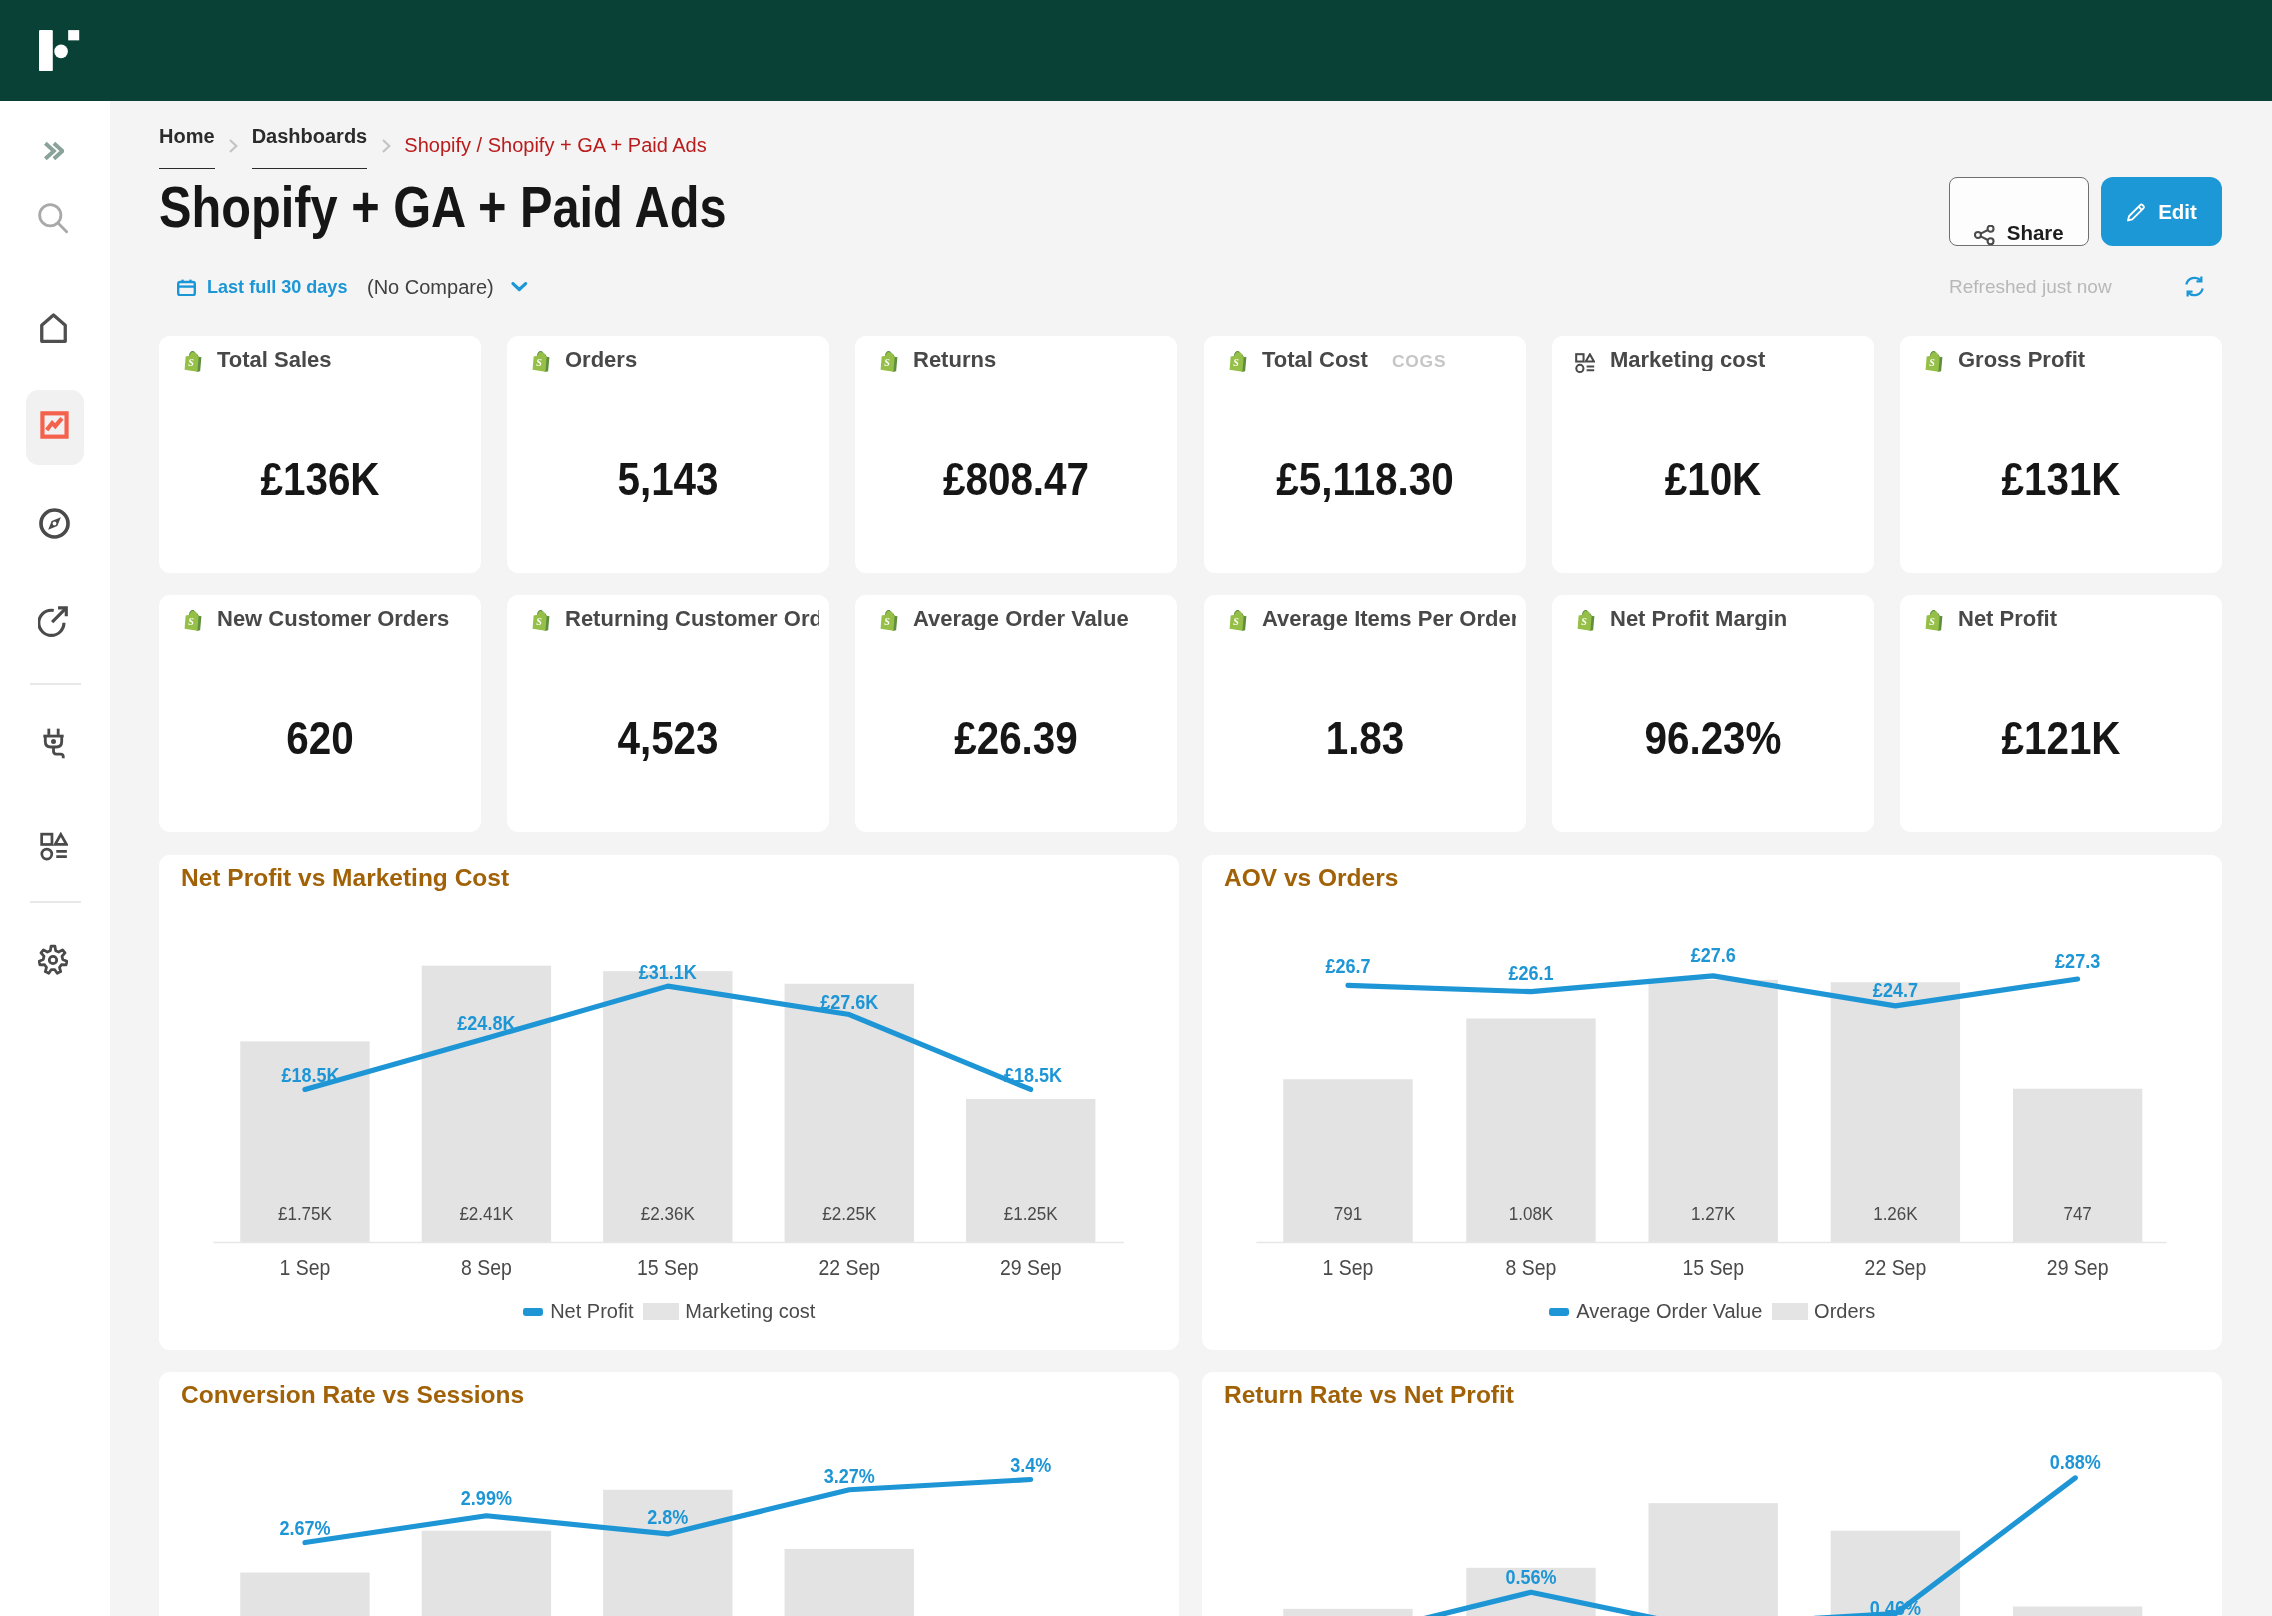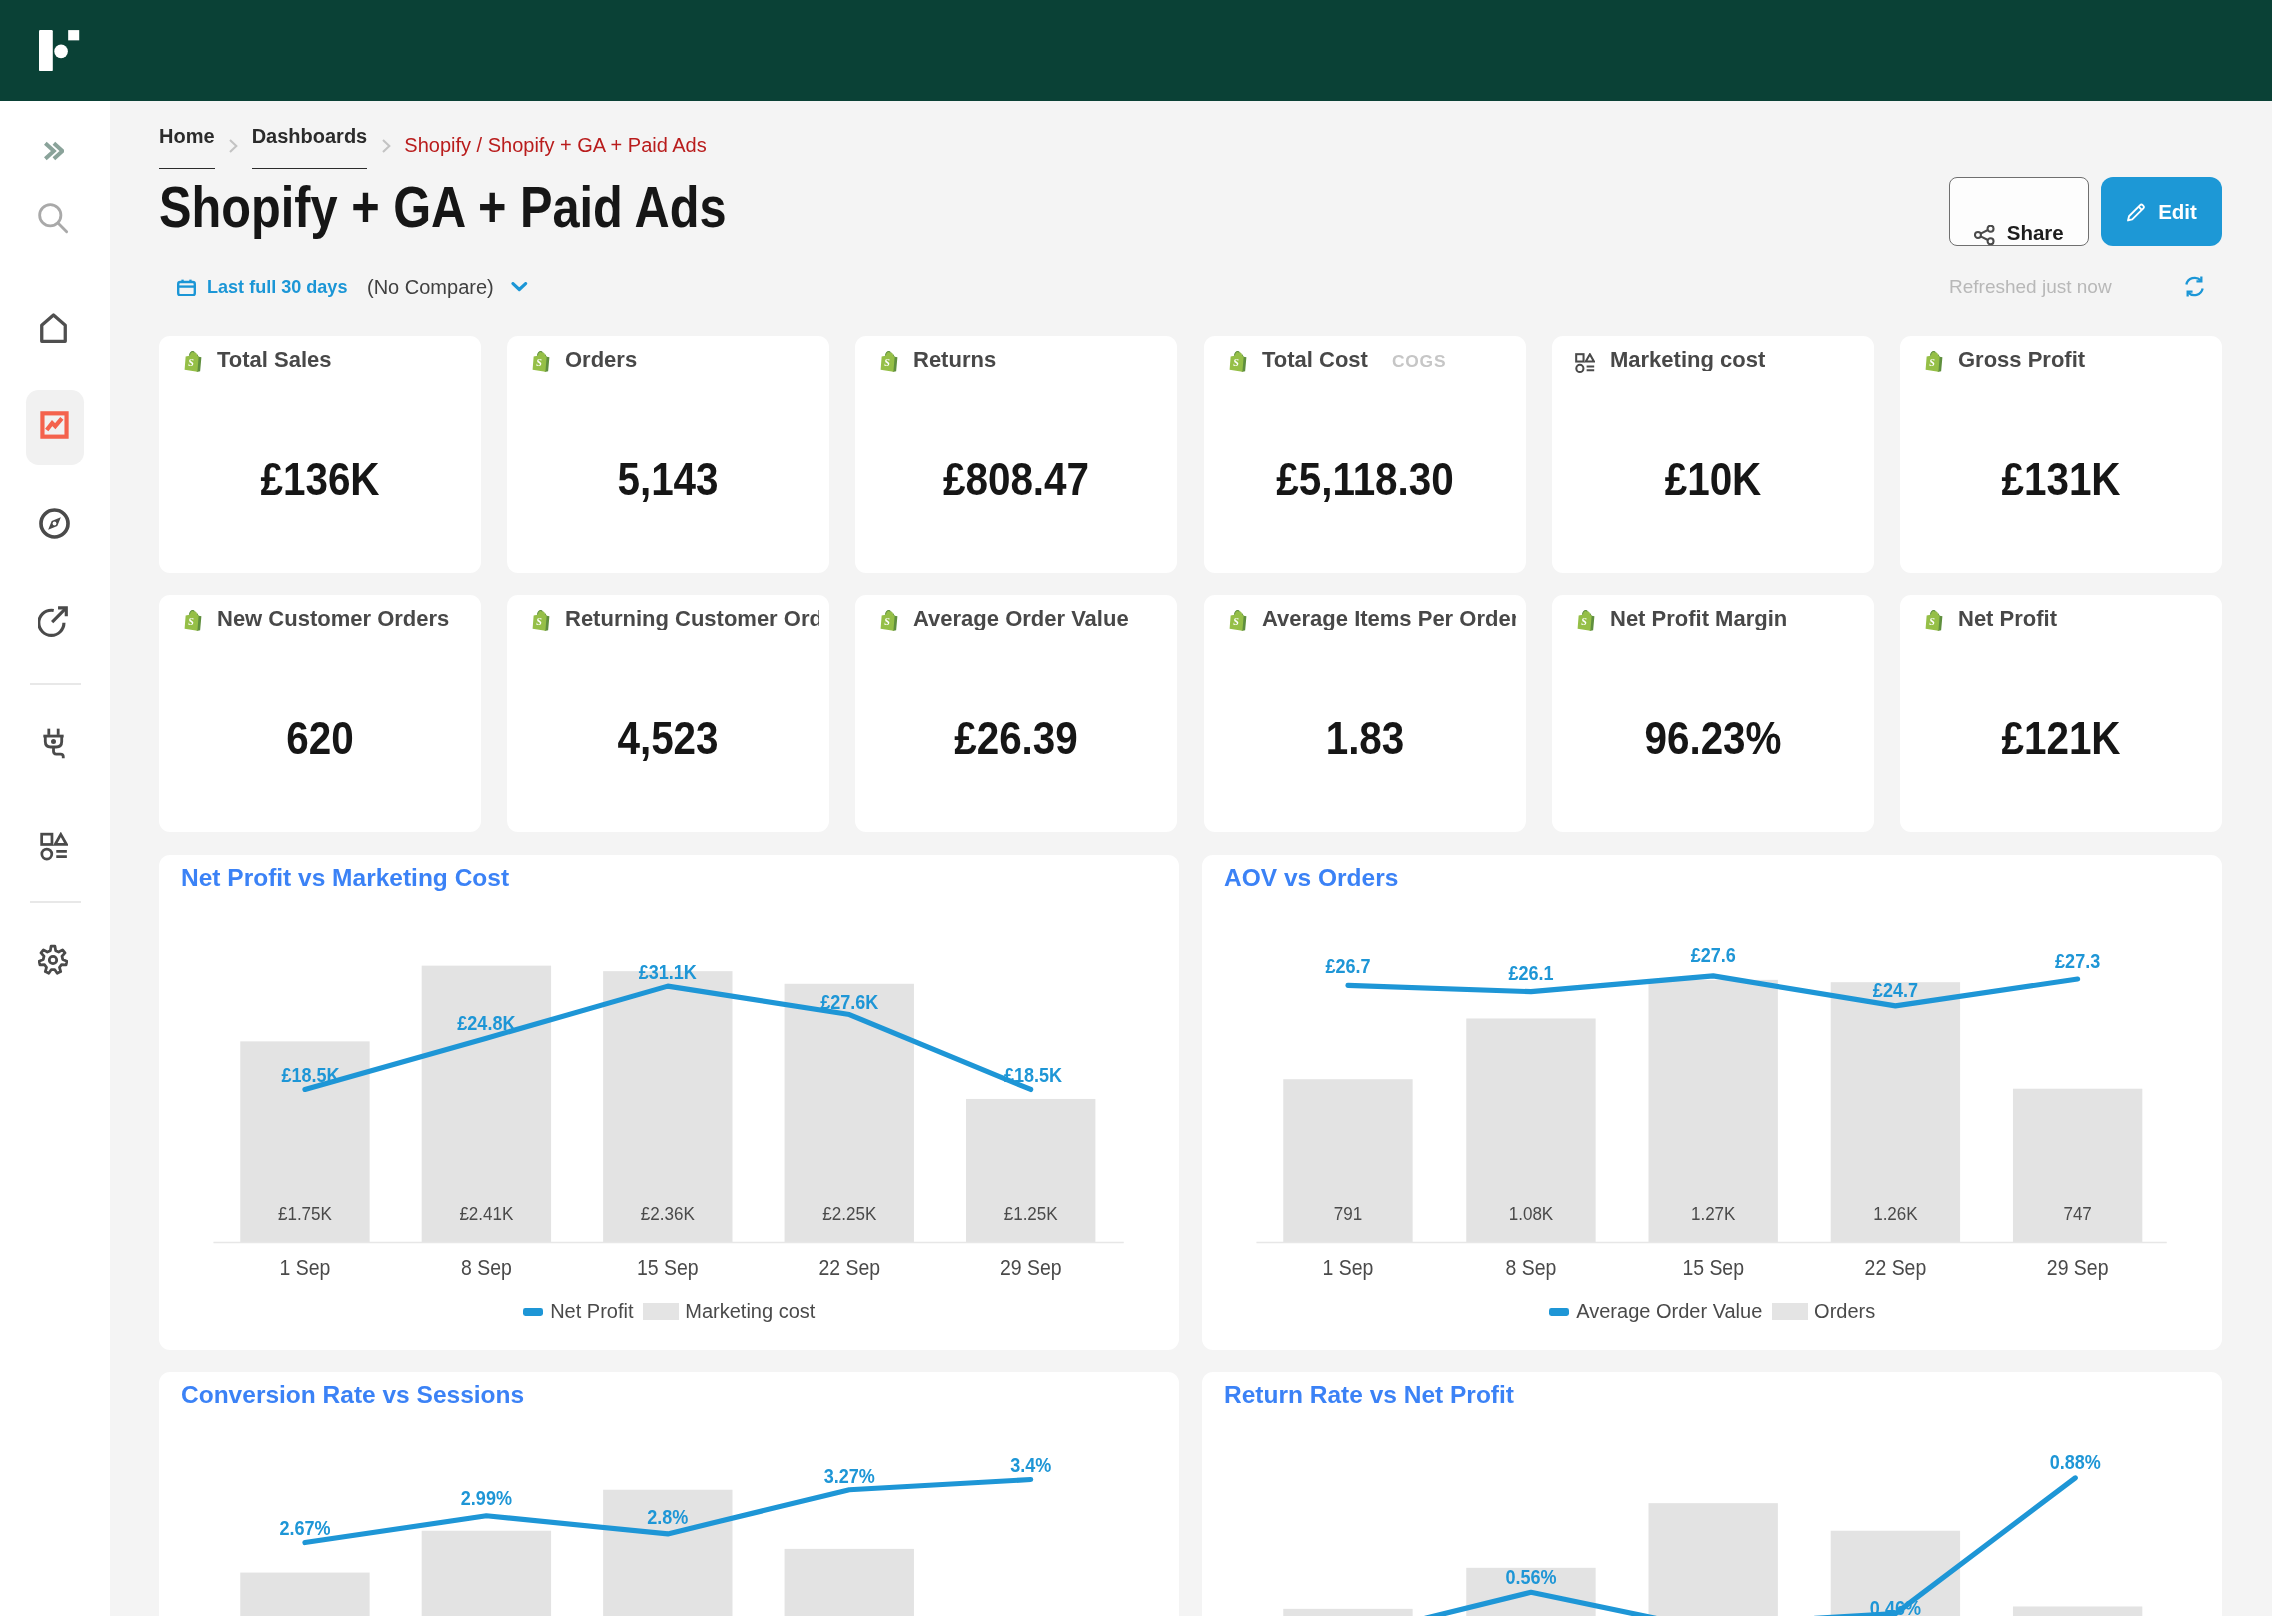--- a/index.html
+++ b/index.html
@@ -1,21 +1,21 @@
 <!DOCTYPE html>
 <html style="font-size:12.6px"><head><meta charset="utf-8">
 <style>
 *{margin:0;padding:0;box-sizing:border-box}
 html,body{width:2273px;height:1616px;background:#f4f4f4;font-family:"Liberation Sans",sans-serif;overflow:hidden;position:relative}
 .abs{position:absolute}
 .card{position:absolute;background:#fff;border-radius:11px;overflow:hidden}
 .klabel{position:absolute;left:58px;top:13.4px;font-size:22px;font-weight:700;color:#484848;white-space:nowrap;overflow:hidden;max-width:254px;line-height:22px}
 .kval{position:absolute;left:0;right:0;top:119px;text-align:center;font-size:47px;font-weight:700;color:#161616;line-height:47px;transform:scaleX(.86)}
 .cogs{font-size:17.4px;font-weight:700;color:#c6c6c6;letter-spacing:0.8px;margin-left:24px}
-.ctitle{position:absolute;left:22px;top:11px;font-size:24.5px;font-weight:700;color:#3b82f6;line-height:24.5px;white-space:nowrap}
+.ctitle{position:absolute;left:22px;top:11px;font-size:24.5px;font-weight:700;color:#a16207;line-height:24.5px;white-space:nowrap}
 .legend{position:absolute;left:0;right:0;top:445px;display:flex;justify-content:center;align-items:center;font-size:20px;color:#4a4a4a}
 .lg-dash{width:20.5px;height:8px;border-radius:2.4px;background:#1e96d6;margin-right:7px}
 .lg-box{width:36px;height:16.6px;background:#e4e4e4;margin-left:9.5px;margin-right:6.3px}
 .bc{position:absolute;left:159px;top:125px;display:flex;align-items:center;font-size:20px;color:#2b2b2b}
 .bc a{color:#2b2b2b;font-weight:700;text-decoration:none;border-bottom:1.6px solid #2b2b2b;padding-bottom:20px}
 .bc .sep{margin:0 13.4px 2.4px 13.4px}
 .bc .cur{color:#b91c1c;padding-bottom:2.4px}
 </style></head><body>
 <div class="abs" style="left:0;top:0;width:2273px;height:101px;background:#0a4136"></div>
 <svg class="abs" style="left:39px;top:30px" width="41" height="42" viewBox="0 0 52 53">

